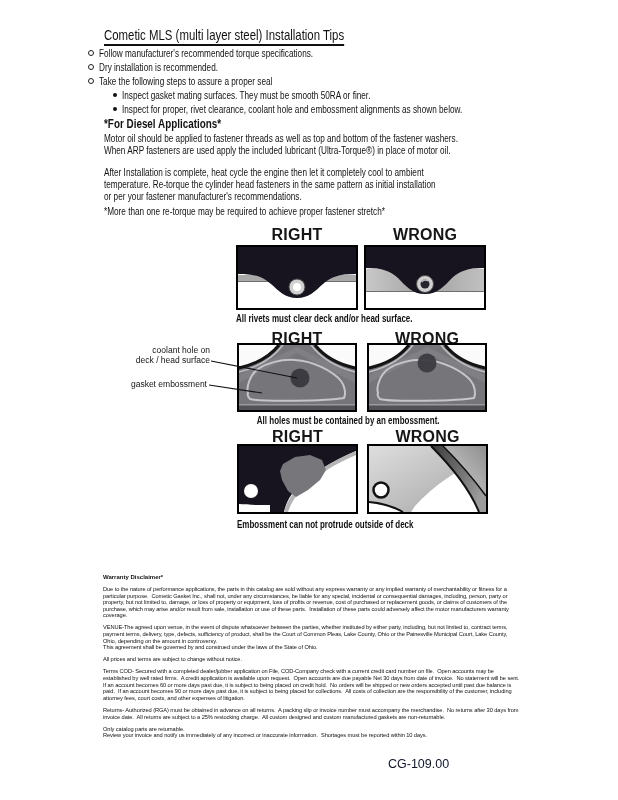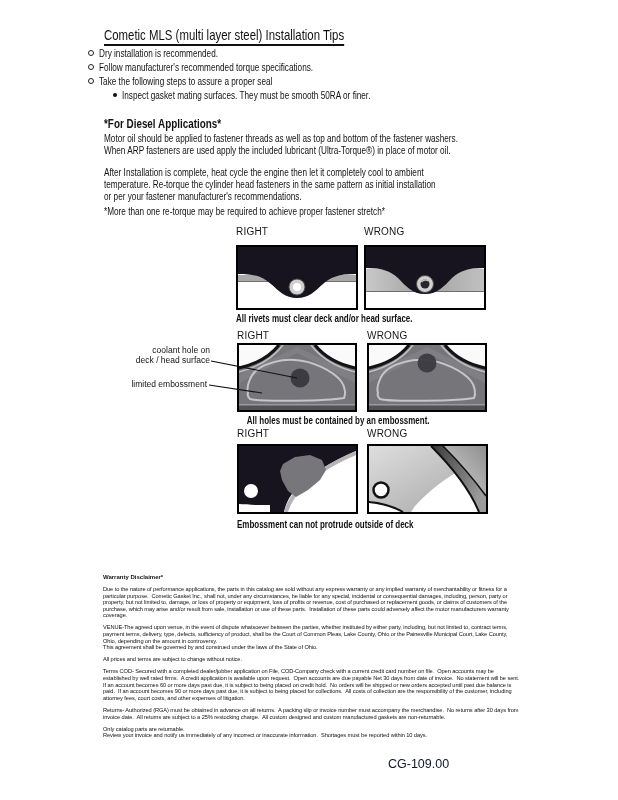--- a/index.html
+++ b/index.html
@@ -24,21 +24,21 @@
   .marker.fill{background:#111;margin-top:4.5px;}
   .b-row .sx{line-height:14px;}
 
   .diesel-h{left:104px;top:116px;font-size:13px;font-weight:bold;}
   .para{font-size:10.8px;line-height:11.8px;}
   .para div{height:11.8px;}
   .p1{left:104px;top:133px;}
   .p2{left:104px;top:167px;}
   .note{left:104px;top:205px;font-size:10.8px;}
 
-  .rw-label{font-size:10px;color:#161616;text-align:left;letter-spacing:.2px;}
+  .rw-label{font-size:16px;color:#161616;text-align:center;letter-spacing:.2px;font-weight:bold;}
   .caption{font-size:10.5px;font-weight:bold;color:#101010;text-align:center;}
   .sidelabel{font-size:8.5px;line-height:10px;text-align:right;color:#141414;}
   .dbox{line-height:0;}
   .dbox svg{display:block;}
 
   .warranty{left:103px;top:574px;width:417px;}
   .warranty h6{margin:0 0 6px 0;font-size:6px;font-weight:bold;}
   .warranty p{margin:0 0 5.5px 0;font-size:5.7px;line-height:6.6px;letter-spacing:-0.015em;white-space:pre-wrap;}
 
   .pagenum{left:388px;top:757px;font-size:12.5px;color:#0f172a;}
@@ -48,33 +48,37 @@
 
 <div>
 
   <div class="abs title">
     <span class="sx">Cometic MLS (multi layer steel) Installation Tips</span>
   </div>
 
   <div class="abs bullets">
     <div class="b-row">
       <span class="marker open"></span>
-      <span class="sx">Dry installation is recommended.</span>
+      <span class="sx">Follow manufacturer's recommended torque specifications.</span>
     </div>
     <div class="b-row">
       <span class="marker open"></span>
-      <span class="sx">Follow manufacturer's recommended torque specifications.</span>
+      <span class="sx">Dry installation is recommended.</span>
     </div>
     <div class="b-row">
       <span class="marker open"></span>
       <span class="sx">Take the following steps to assure a proper seal</span>
     </div>
     <div class="b-row sub">
       <span class="marker fill"></span>
       <span class="sx">Inspect gasket mating surfaces.  They must be smooth 50RA or finer.</span>
+    </div>
+    <div class="b-row sub">
+      <span class="marker fill"></span>
+      <span class="sx">Inspect for proper, rivet clearance, coolant hole and embossment alignments as shown below.</span>
     </div>
   </div>
 
   <div class="abs diesel-h">
     <span class="sx">*For Diesel Applications*</span>
   </div>
   <div class="abs para p1">
     <div><span class="sx">Motor oil should be applied to fastener threads as well as top and bottom of the fastener washers.</span></div>
     <div><span class="sx">When ARP fasteners are used apply the included lubricant (Ultra-Torque®) in place of motor oil.</span></div>
   </div>
@@ -128,21 +132,21 @@
     <span class="sx">All rivets must clear deck and/or head surface.</span>
   </div>
 
   <div class="abs rw-label" style="left:237px;top:330px;width:120px;">RIGHT</div>
   <div class="abs rw-label" style="left:367px;top:330px;width:120px;">WRONG</div>
 
   <div class="abs sidelabel" style="left:110px;top:345px;width:100px;">
     <div>coolant hole on</div>
     <div>deck / head surface</div>
   </div>
-  <div class="abs sidelabel" style="left:110px;top:379px;width:97px;">limited embossment</div>
+  <div class="abs sidelabel" style="left:110px;top:379px;width:97px;">gasket embossment</div>
 
   <div class="abs dbox" style="left:237px;top:343px;">
     <svg width="120" height="69" viewBox="0 0 120 69">
       <rect x="1" y="1" width="118" height="67" fill="#76767a"></rect>
       <polygon points="2,40 60,10 118,40 118,32 60,4 2,32" fill="#87878c" opacity="0.55"></polygon>
       <path d="M2,2 L42,2 C34,12 20,21 2,25 Z" fill="#fafafa"></path>
       <path d="M42,2 C34,12 20,21 2,25" fill="none" stroke="#141414" stroke-width="3"></path>
       <path d="M46,2 C37,14 21,24 2,29" fill="none" stroke="#bfbfc3" stroke-width="1.6"></path>
       <path d="M118,2 L78,2 C86,12 100,21 118,25 Z" fill="#fafafa"></path>
       <path d="M78,2 C86,12 100,21 118,25" fill="none" stroke="#141414" stroke-width="3"></path>
@@ -171,21 +175,21 @@
       <circle cx="60" cy="20" r="9.5" fill="#3b3b41" opacity="0.95"></circle>
       <rect x="1" y="1" width="118" height="67" fill="none" stroke="#000" stroke-width="2"></rect>
     </svg>
   </div>
 
   <svg class="abs" style="left:205px;top:352px;" width="100" height="45" viewBox="0 0 100 45">
     <line x1="6" y1="9" x2="92" y2="26" stroke="#111" stroke-width="1.1"></line>
     <line x1="4" y1="33" x2="57" y2="41" stroke="#111" stroke-width="1.1"></line>
   </svg>
 
-  <div class="abs caption" style="left:213px;top:414px;width:250px;text-align:center;">
+  <div class="abs caption" style="left:223px;top:414px;width:250px;text-align:center;">
     <span class="sxc">All holes must be contained by an embossment.</span>
   </div>
 
   <div class="abs rw-label" style="left:237px;top:428px;width:121px;">RIGHT</div>
   <div class="abs rw-label" style="left:367px;top:428px;width:121px;">WRONG</div>
 
   <div class="abs dbox" style="left:237px;top:444px;">
     <svg width="121" height="70" viewBox="0 0 121 70">
       <rect x="0" y="0" width="121" height="70" fill="#fff"></rect>
       <path d="M2,2 H119 V7 C95,17 73,31 60,44 C53,51 49,59 47,68 L33,68 L33,61 C22,61 10,61 2,60 Z" fill="#17131f"></path>

